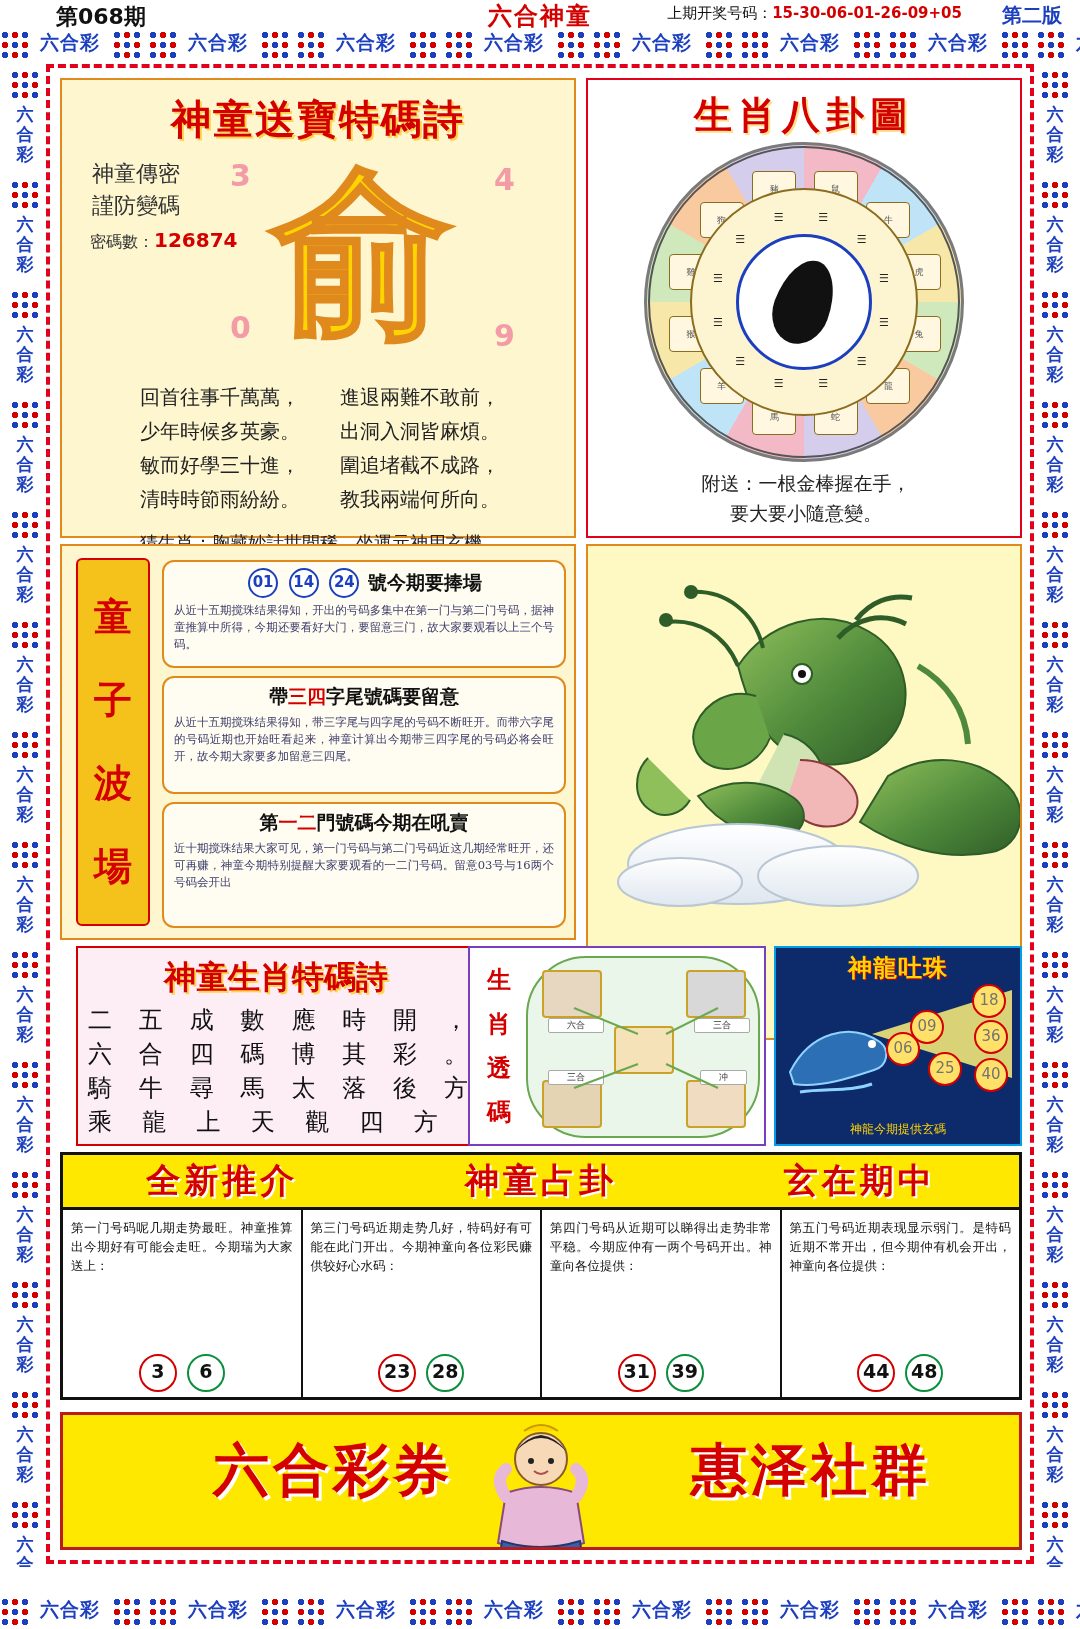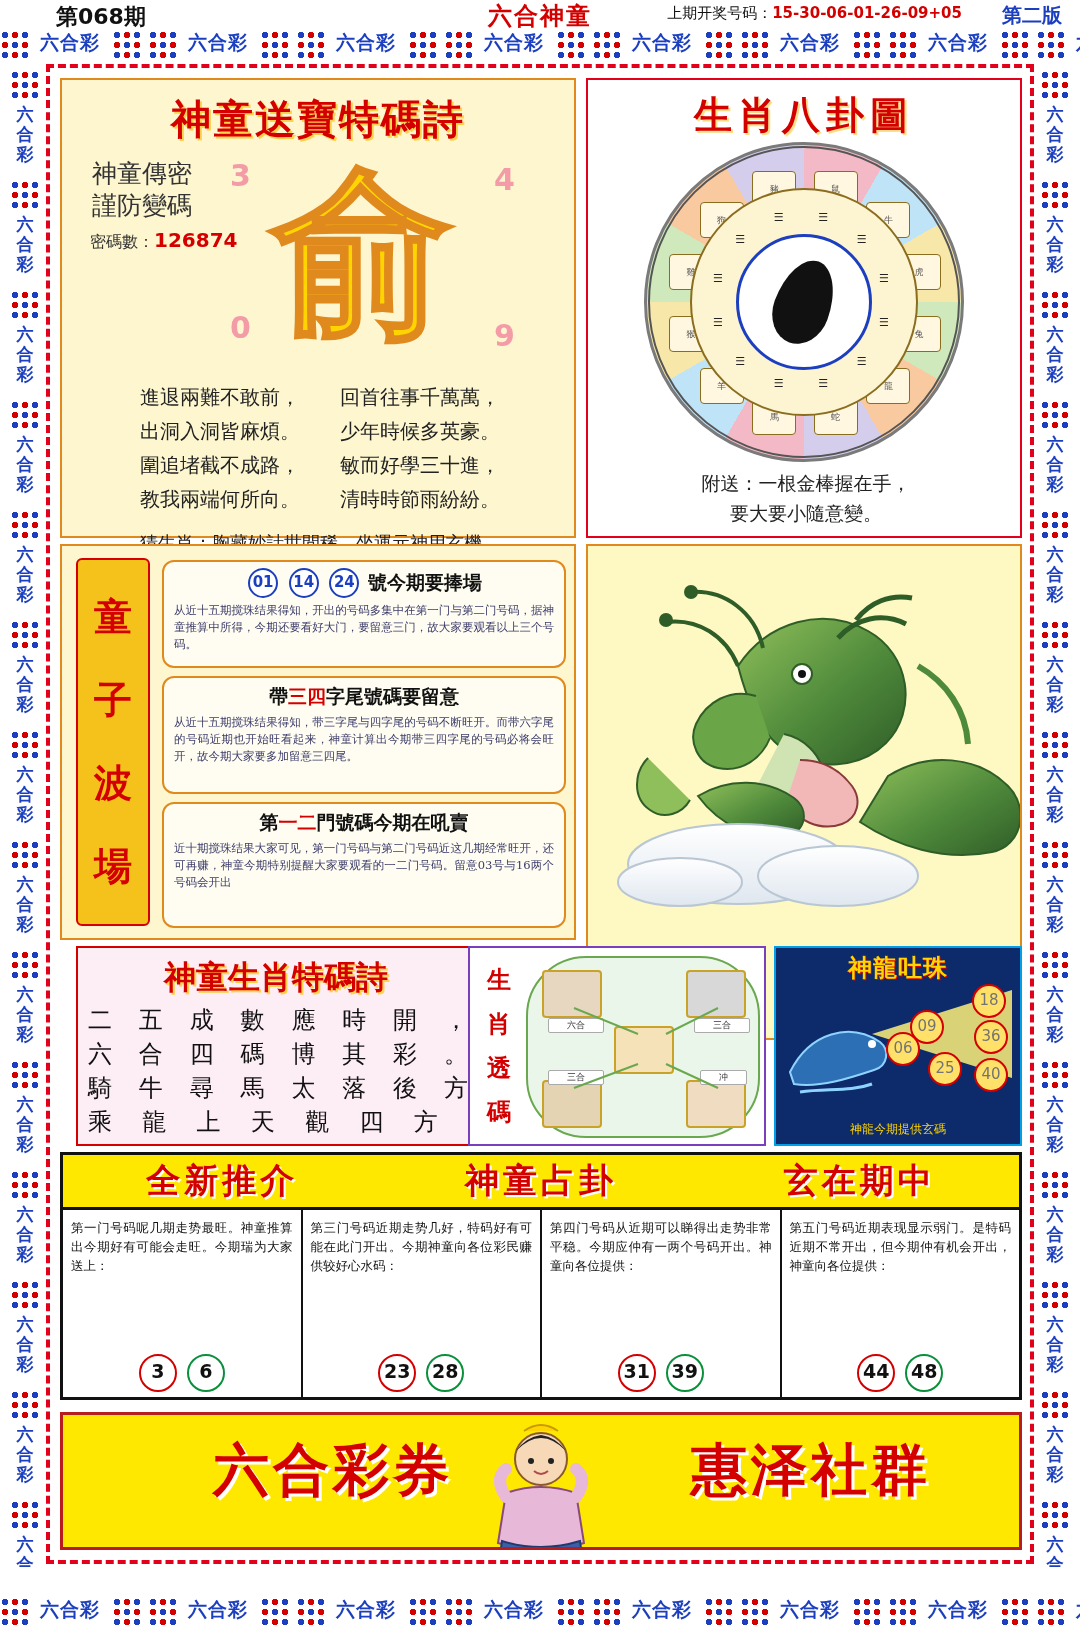--- a/index.html
+++ b/index.html
@@ -48,21 +48,21 @@
   .sideword{font-size:17px;font-weight:bold;color:#1b3fbf;line-height:20px;text-align:center;margin-top:4px;}
 
   
   .frame{position:absolute;left:46px;top:64px;width:988px;height:1500px;border:4px dashed #e2001a;background:#fff;box-sizing:border-box;}
   .inner{position:absolute;left:8px;top:8px;width:966px;height:1478px;}
 
   
   .p1{position:absolute;left:2px;top:2px;width:516px;height:460px;background:#fdf6cf;border:2px solid #e08a1e;box-sizing:border-box;}
   .p1 h1{margin:0;padding-top:12px;text-align:center;font-size:40px;font-weight:bold;color:#d40000;letter-spacing:2px;
         text-shadow:2px 2px 0 #ffd34d;font-family:"DejaVu Serif","Liberation Serif",serif;}
-  .p1 .sub{position:absolute;left:30px;top:78px;font-size:25px;line-height:32px;color:#333;font-family:"DejaVu Serif",serif;}
+  .p1 .sub{position:absolute;left:30px;top:78px;font-size:22px;line-height:32px;color:#333;font-family:"DejaVu Serif",serif;}
   .p1 .code{position:absolute;left:28px;top:148px;font-size:16px;color:#333;}
   .p1 .code b{color:#d40000;font-size:20px;}
   .bigchar{position:absolute;left:180px;top:78px;width:240px;height:210px;text-align:center;}
   .bigchar span{font-size:180px;line-height:190px;color:#ffd400;font-weight:bold;
      -webkit-text-stroke:3px #e08a1e;font-family:"DejaVu Serif",serif;}
   .cnr{position:absolute;font-size:30px;color:#f39ca8;font-weight:bold;}
   .cnr.a{left:168px;top:78px;} .cnr.b{left:432px;top:82px;}
   .cnr.c{left:168px;top:230px;} .cnr.d{left:432px;top:238px;}
   .poem{position:absolute;left:0;top:300px;width:516px;display:flex;justify-content:center;gap:40px;}
   .poem div{font-size:20px;line-height:34px;color:#222;font-family:"DejaVu Serif",serif;}
@@ -412,31 +412,31 @@
           <span>密碼數：</span><b>126874</b>
         </div>
         <div class="cnr a">3</div>
         <div class="cnr b">4</div>
         <div class="cnr c">0</div>
         <div class="cnr d">9</div>
         <div class="bigchar">
           <span>俞</span>
         </div>
         <div class="poem">
+          <div id="poemL">
+              <div>回首往事千萬萬，</div>
+              <div>少年時候多英豪。</div>
+              <div>敏而好學三十進，</div>
+              <div>清時時節雨紛紛。</div>
+            </div>
           <div id="poemR">
               <div>進退兩難不敢前，</div>
               <div>出洞入洞皆麻煩。</div>
               <div>圍追堵截不成路，</div>
               <div>教我兩端何所向。</div>
-            </div>
-          <div id="poemL">
-              <div>回首往事千萬萬，</div>
-              <div>少年時候多英豪。</div>
-              <div>敏而好學三十進，</div>
-              <div>清時時節雨紛紛。</div>
             </div>
         </div>
         <div class="guess">
           <div class="guessline">猜生肖：胸藏妙計世間稀，坐運元神用玄機。</div>
           <div class="guessline">猜：好運四十連三一。</div>
         </div>
       </div>
 
       <div class="p2">
         <h1>生肖八卦圖</h1>

